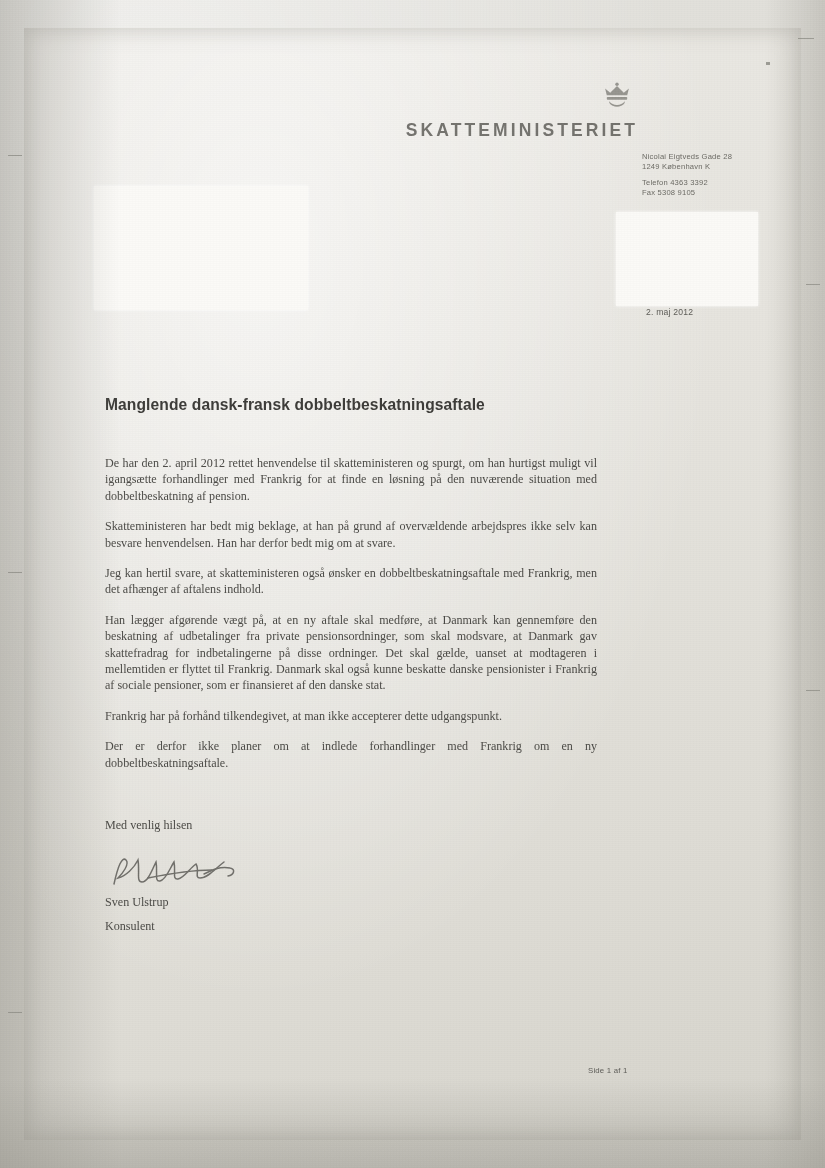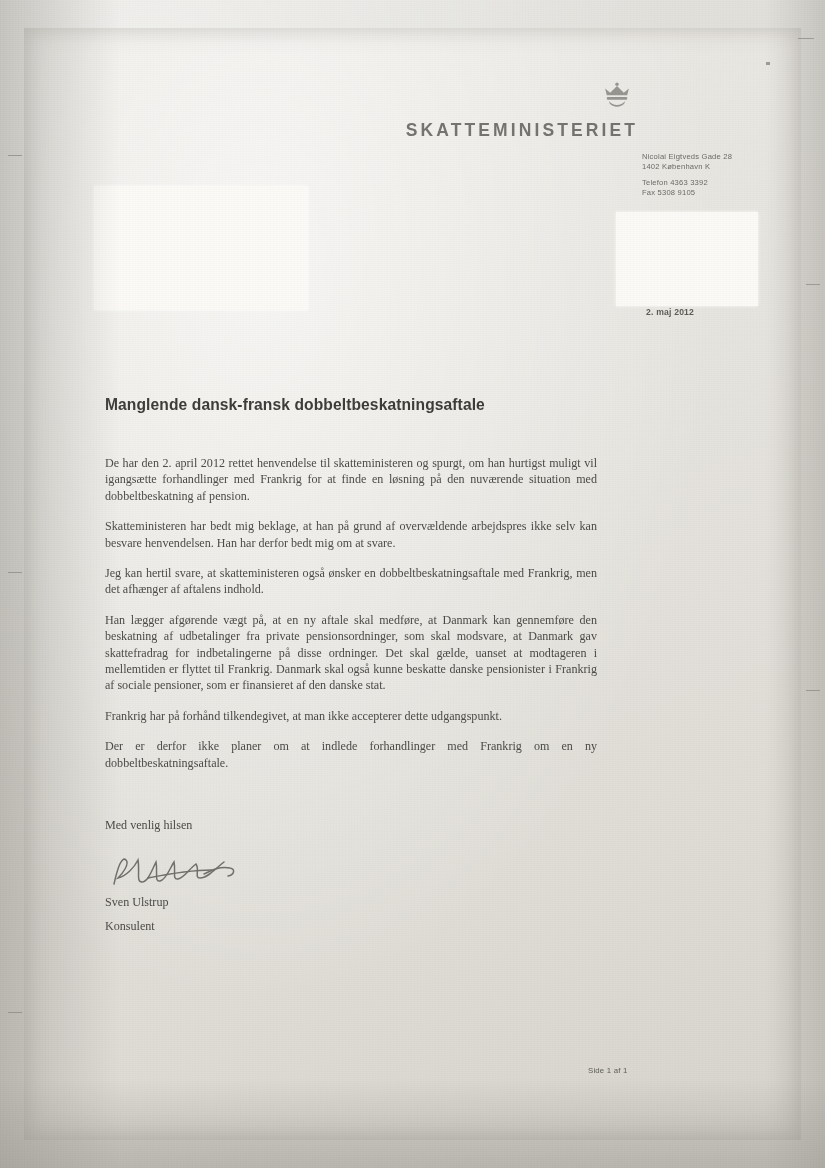--- a/index.html
+++ b/index.html
@@ -117,21 +117,20 @@
   #ref-box       { left: 616px; top: 212px; width: 142px; height: 94px; }
 
   .doc-date {
     position: absolute;
     left: 646px;
     top: 307px;
     font-family: "Liberation Sans", sans-serif;
     font-size: 8.6px;
     color: #5c5b56;
     letter-spacing: .2px;
-    font-weight: bold;
   }
 
   
   .doc-title {
     position: absolute;
     left: 105px;
     top: 396px;
     font-family: "Liberation Sans", sans-serif;
     font-weight: bold;
     font-size: 15.6px;
@@ -217,21 +216,21 @@
         <rect x="8" y="20" width="24" height="3.2" rx="1"></rect>
         <path d="M11 25 C15 31, 25 31, 29 25 L29 27 C25 33, 15 33, 11 27 Z"></path>
       </g>
     </svg>
   </div>
 
   <div class="ministry-name">SKATTEMINISTERIET</div>
 
   <div class="addr-block">
     <div>Nicolai Eigtveds Gade 28</div>
-    <div>1402 København K</div>
+    <div>1249 København K</div>
     <div class="gap"></div>
     <div>Telefon 4363 3392</div>
     <div>Fax 5308 9105</div>
   </div>
 
   <div class="white-box" id="recipient-box"></div>
   <div class="white-box" id="ref-box"></div>
 
   <div class="doc-date">2. maj 2012</div>
 

